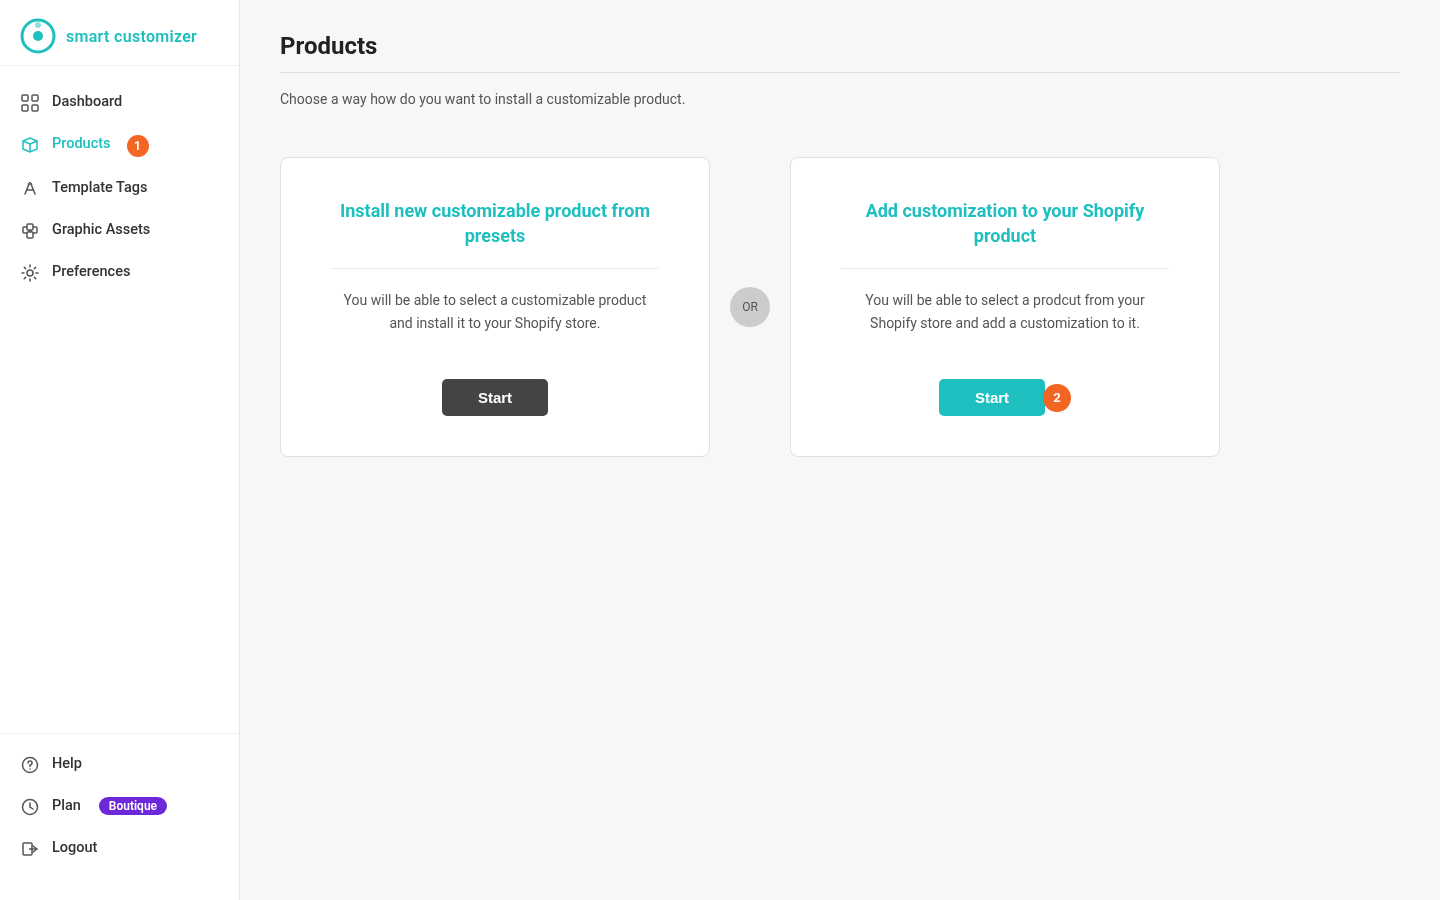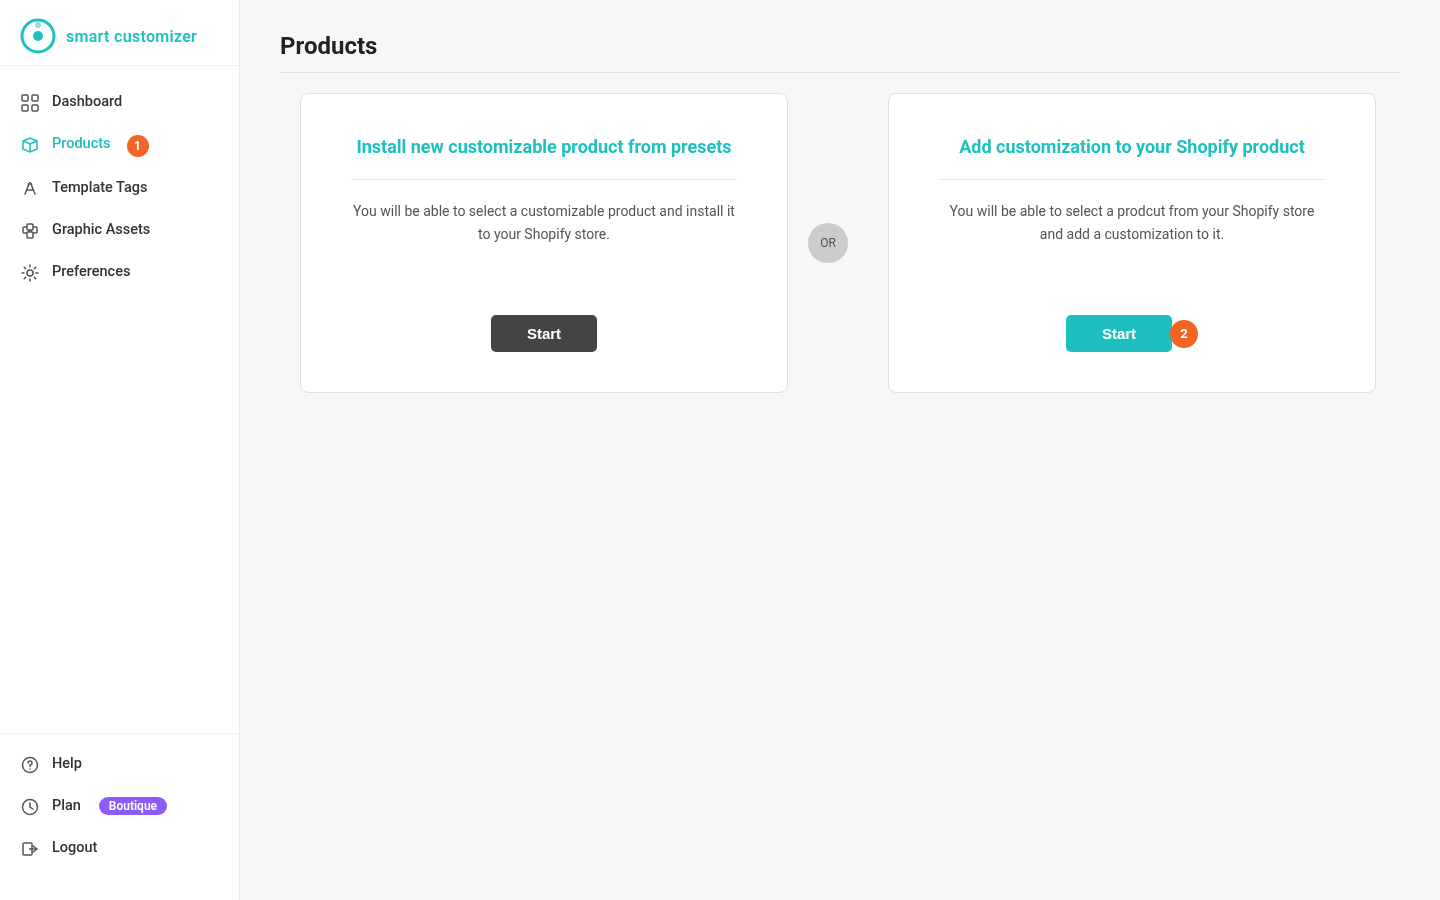--- a/index.html
+++ b/index.html
@@ -89,21 +89,21 @@
       justify-content: center;
       margin-left: 4px;
     }
 
     .sidebar-bottom {
       padding: 10px 0;
       border-top: 1px solid #f0f0f0;
     }
 
     .plan-badge {
-      background: #8b5cf6;
+      background: #6d28d9;
       color: #fff;
       border-radius: 20px;
       padding: 2px 10px;
       font-size: 12px;
       font-weight: 600;
       margin-left: 6px;
     }
 
     
     .main {
@@ -137,28 +137,27 @@
       align-items: center;
       gap: 0;
       margin-top: 20px;
     }
 
     .card {
       background: #fff;
       border: 1px solid #e0e0e0;
       border-radius: 8px;
       padding: 40px 50px;
-      width: 488px;
+      width: 430px;
       min-height: 300px;
       display: flex;
       flex-direction: column;
       align-items: center;
       text-align: center;
       gap: 20px;
-      margin-left: 20px;
     }
 
     .card-title {
       font-size: 18px;
       font-weight: 700;
       color: #1dbfbf;
       line-height: 1.4;
     }
 
     .card-divider {
@@ -348,20 +347,21 @@
         </svg>
       </span>
       <span>Logout</span>
     </div>
   </div>
 </aside>
 
 <main class="main">
   <h1 class="page-title">Products</h1>
   <hr class="page-divider">
+  <p class="page-subtitle">Choose a way how do you want to install a customizable product.</p>
 
   <div class="cards-container">
 
     <div class="card">
       <div class="card-title">Install new customizable product from presets</div>
       <hr class="card-divider">
       <p class="card-description">You will be able to select a customizable product and install it to your Shopify store.</p>
       <button class="btn-dark">Start</button>
     </div>
 

